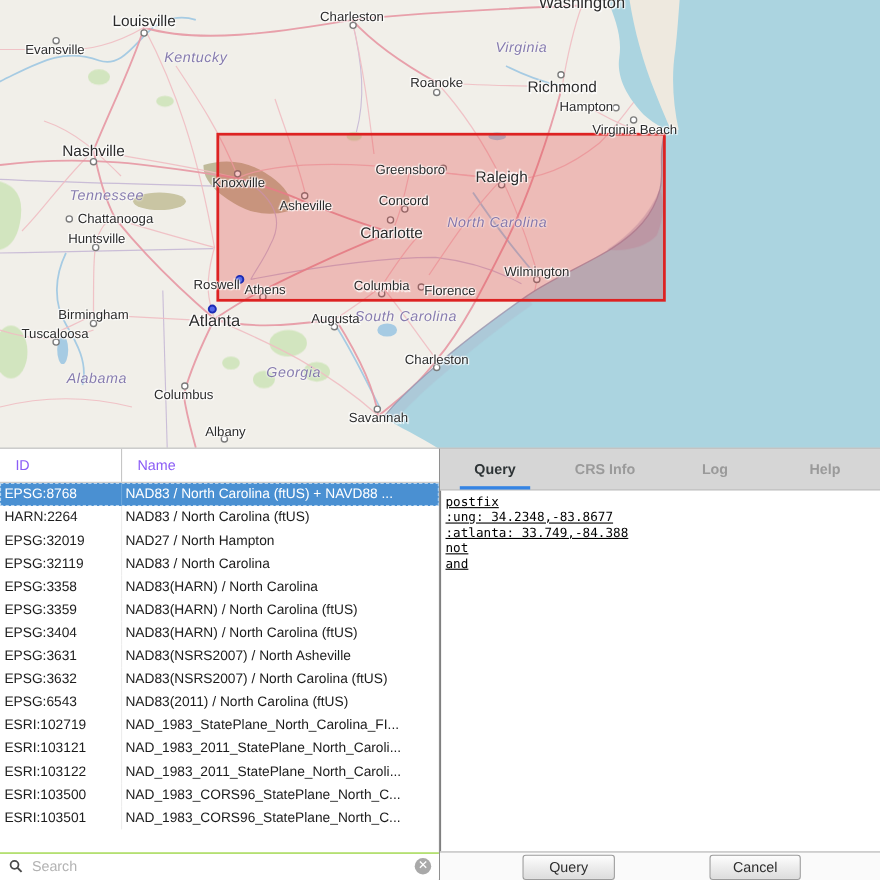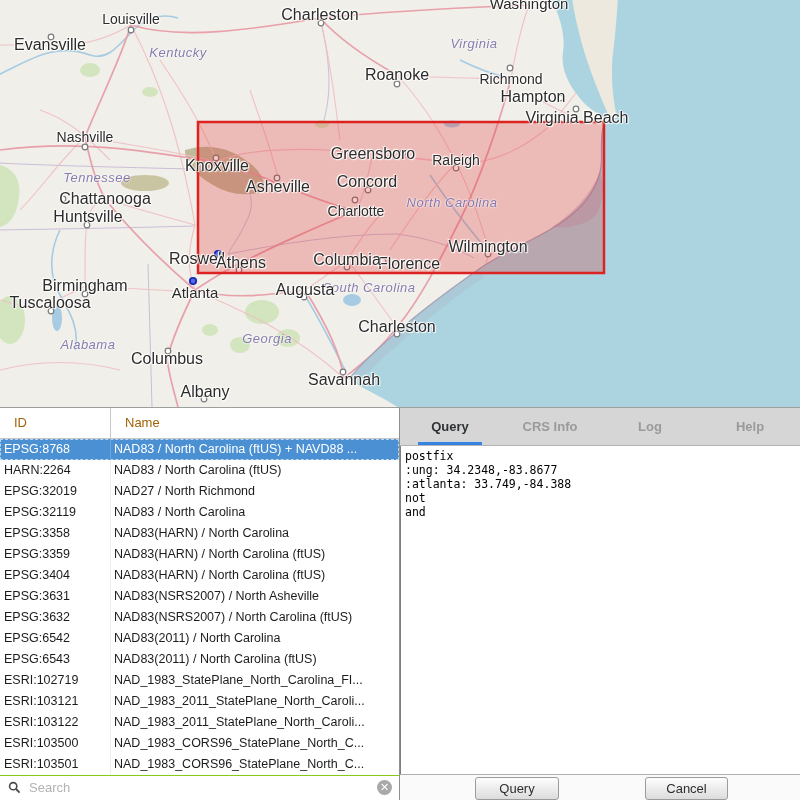--- a/index.html
+++ b/index.html
@@ -9,30 +9,30 @@
   
   .map{position:absolute;left:0;top:0;width:800px;height:407px;overflow:hidden;background:#f1efe9;}
   .map svg{position:absolute;left:0;top:0;}
   .rdm{stroke:#f0bcc2;stroke-width:1.1;fill:none;opacity:.9}
   .rdM{stroke:#e79ba6;stroke-width:1.7;fill:none;opacity:.95}
   .bnd{stroke:#c3b4d4;stroke-width:1;fill:none;opacity:.85}
   .riv{stroke:#a6cbe3;stroke-width:1.6;fill:none}
   #map-labels{position:absolute;left:0;top:0;width:800px;height:407px;pointer-events:none;}
   .city{position:absolute;transform:translate(-50%,-50%);color:#2b2b2b;white-space:nowrap;
     text-shadow:0 0 2px #fff,0 0 2px #fff,1px 1px 1px #fff,-1px -1px 1px #fff;}
-  .city.md{font-size:16px;} .city.lg{font-size:14px;} .city.xl{font-size:15px;}
+  .city.md{font-size:12px;} .city.lg{font-size:14px;} .city.xl{font-size:15px;}
   .state{position:absolute;transform:translate(-50%,-50%);font-style:italic;color:#7b6fa8;
     font-size:13px;letter-spacing:.5px;white-space:nowrap;opacity:.9;
     text-shadow:0 0 2px #fff,0 0 2px #fff;}
 
   
   .bottom{position:absolute;left:0;top:407px;width:800px;height:393px;background:#fff;border-top:1px solid #9e9e9e;box-sizing:border-box;}
   .left-pane{position:absolute;left:0;top:0;width:400px;height:393px;border-right:1px solid #8f8f8f;box-sizing:border-box;background:#fff;}
   .thead{position:absolute;left:0;top:0;width:100%;height:31px;background:#fff;border-bottom:1px solid #c6c6c6;box-sizing:border-box;}
-  .thead .th{position:absolute;top:0;height:30px;line-height:30px;font-size:13px;color:#a16207;padding-left:14px;box-sizing:border-box;}
+  .thead .th{position:absolute;top:0;height:30px;line-height:30px;font-size:13px;color:#8b5cf6;padding-left:14px;box-sizing:border-box;}
   .th.id{left:0;width:111px;border-right:1px solid #c6c6c6;}
   .th.name{left:111px;width:288px;}
   #rows{position:absolute;left:0;top:31px;width:399px;height:336px;overflow:hidden;}
   .row{position:relative;height:21px;line-height:21px;font-size:12.5px;color:#1c1c1c;white-space:nowrap;}
   .row .c-id{position:absolute;left:4px;width:106px;overflow:hidden;}
   .row .c-name{position:absolute;left:114px;right:2px;overflow:hidden;}
   .row .vline{position:absolute;left:110px;top:0;bottom:0;width:1px;background:#ededed;}
   .row.selected{background:#4a90d2;color:#fff;outline:1px dashed #b9d6f0;outline-offset:-1px;}
   .row.selected .vline{background:#6aa6dc;}
   .searchbar{position:absolute;left:0;bottom:2px;width:399px;height:24px;background:#fff;
@@ -46,21 +46,21 @@
   
   .right-pane{position:absolute;left:400px;top:0;width:400px;height:393px;background:#fbfbfb;}
   .tabbar{position:absolute;left:0;top:0;width:400px;height:38px;background:#d6d6d6;border-bottom:1px solid #b4b4b4;display:flex;box-sizing:border-box;}
   .tab{position:relative;width:100px;text-align:center;font-size:13px;font-weight:bold;color:#9a9a9a;
     padding-top:11px;box-sizing:border-box;cursor:pointer;}
   .tab.active{color:#2e3436;}
   .tab .underline{position:absolute;left:18px;right:18px;bottom:0;height:3px;background:#3584e4;}
   .query-area{position:absolute;left:0;top:38px;width:400px;height:328px;background:#fff;
     border-left:1px solid #7f7f7f;box-sizing:border-box;overflow:hidden;}
   .qline{font-family:"DejaVu Sans Mono","Liberation Mono",monospace;font-size:11.5px;line-height:14px;
-    color:#000;white-space:pre;padding-left:4px;}
+    color:#000;white-space:pre;padding-left:4px;text-decoration:underline;}
   .query-area .pad{height:3px;}
   .rfooter{position:absolute;left:0;top:366px;width:400px;height:27px;background:#fafafa;border-top:1px solid #b0b0b0;box-sizing:border-box;}
   .btn{position:absolute;top:2px;height:23px;border:1px solid #9c9c9c;border-radius:3px;
     background:linear-gradient(#fdfdfd,#dcdcdc);font-size:13px;color:#2e2e2e;text-align:center;line-height:21px;
     box-sizing:border-box;cursor:pointer;font-family:"Liberation Sans",sans-serif;}
   #btn-query{left:75px;width:84px;}
   #btn-cancel{left:245px;width:83px;}
 </style>
 </head>
 <body>
@@ -250,21 +250,21 @@
             <div class="c-name">NAD83 / North Carolina (ftUS) + NAVD88 ...</div>
           </div>
           <div class="row">
             <div class="vline"></div>
             <div class="c-id">HARN:2264</div>
             <div class="c-name">NAD83 / North Carolina (ftUS)</div>
           </div>
           <div class="row">
             <div class="vline"></div>
             <div class="c-id">EPSG:32019</div>
-            <div class="c-name">NAD27 / North Richmond</div>
+            <div class="c-name">NAD27 / North Hampton</div>
           </div>
           <div class="row">
             <div class="vline"></div>
             <div class="c-id">EPSG:32119</div>
             <div class="c-name">NAD83 / North Carolina</div>
           </div>
           <div class="row">
             <div class="vline"></div>
             <div class="c-id">EPSG:3358</div>
             <div class="c-name">NAD83(HARN) / North Carolina</div>
@@ -281,25 +281,20 @@
           </div>
           <div class="row">
             <div class="vline"></div>
             <div class="c-id">EPSG:3631</div>
             <div class="c-name">NAD83(NSRS2007) / North Asheville</div>
           </div>
           <div class="row">
             <div class="vline"></div>
             <div class="c-id">EPSG:3632</div>
             <div class="c-name">NAD83(NSRS2007) / North Carolina (ftUS)</div>
-          </div>
-          <div class="row">
-            <div class="vline"></div>
-            <div class="c-id">EPSG:6542</div>
-            <div class="c-name">NAD83(2011) / North Carolina</div>
           </div>
           <div class="row">
             <div class="vline"></div>
             <div class="c-id">EPSG:6543</div>
             <div class="c-name">NAD83(2011) / North Carolina (ftUS)</div>
           </div>
           <div class="row">
             <div class="vline"></div>
             <div class="c-id">ESRI:102719</div>
             <div class="c-name">NAD_1983_StatePlane_North_Carolina_FI...</div>

